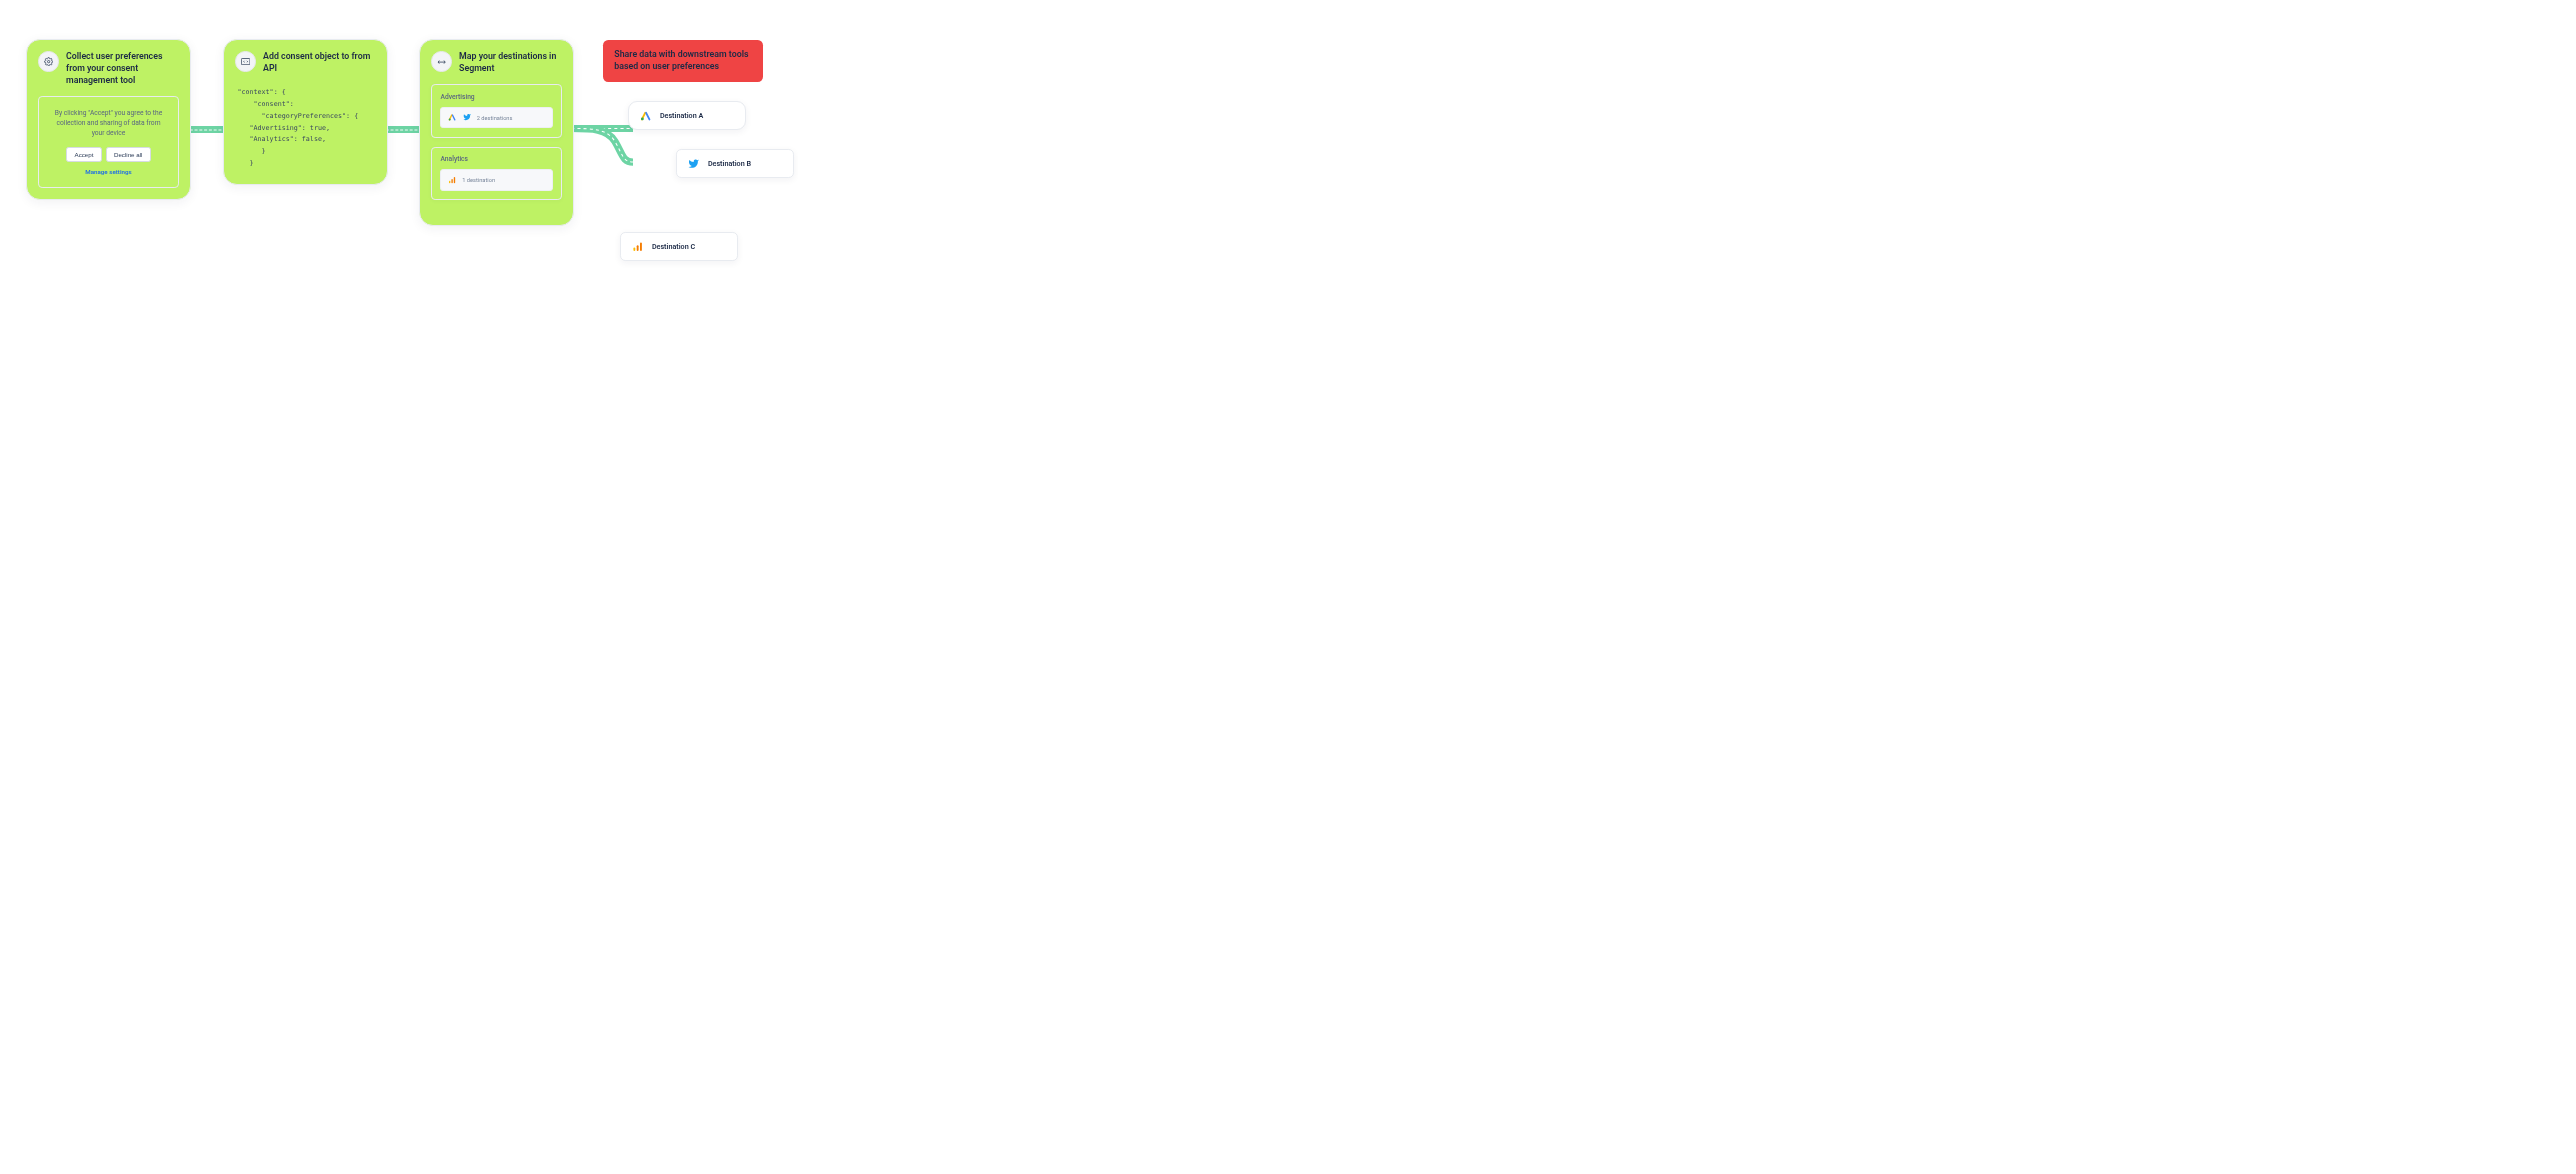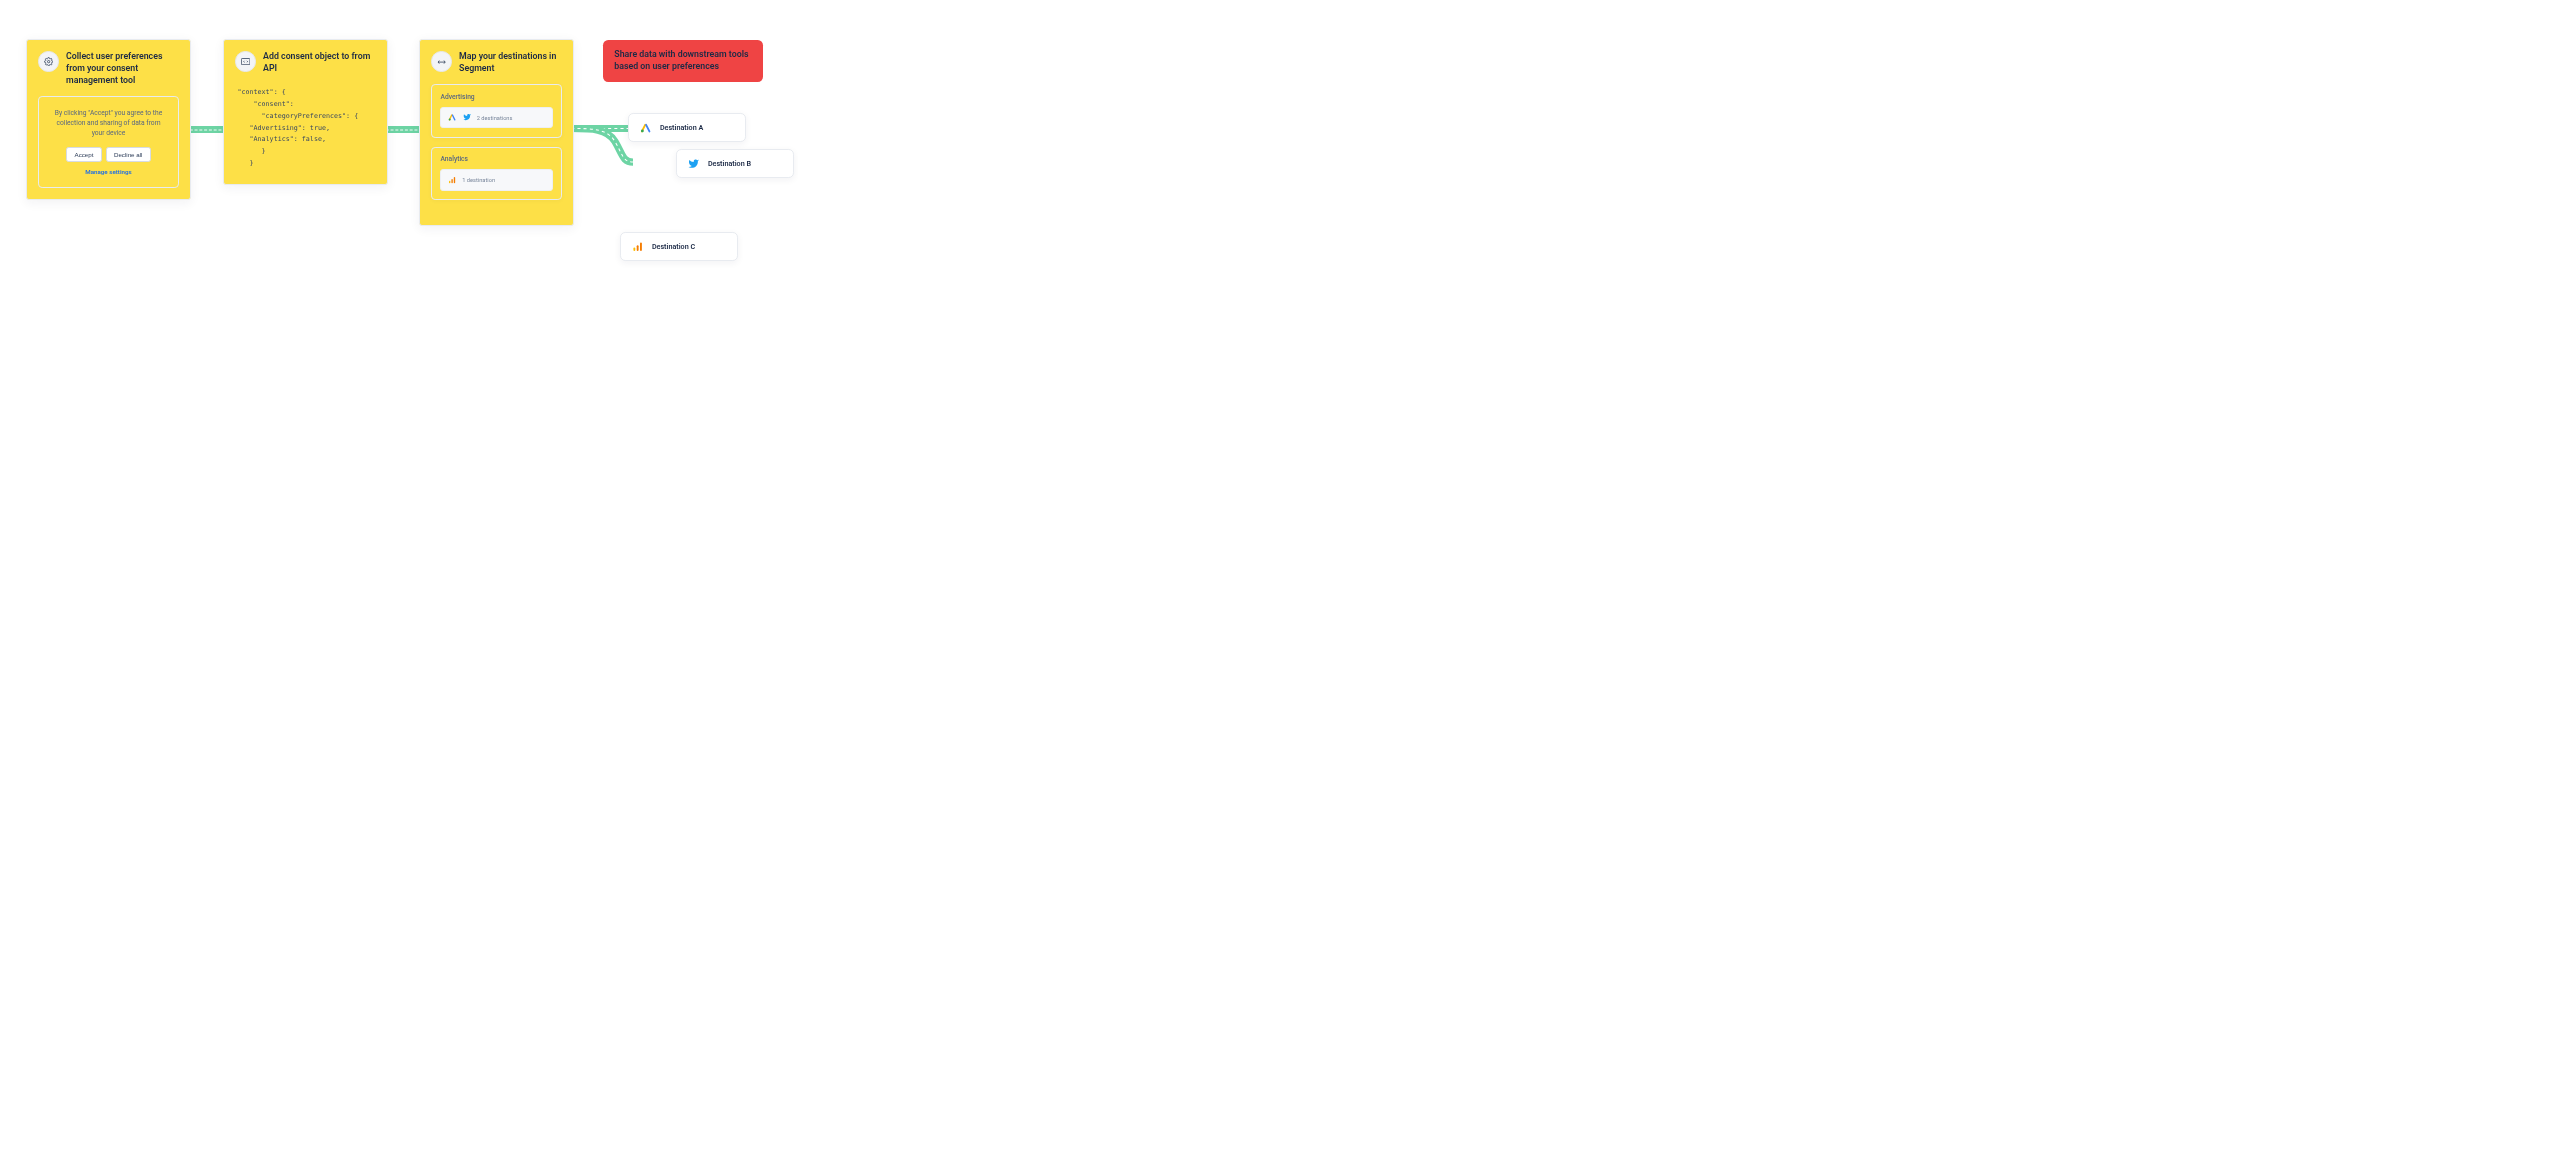--- a/index.html
+++ b/index.html
@@ -27,23 +27,23 @@
   content: "";
   position: absolute;
   top: 50%;
   left: 0;
   right: 0;
   border-top: 1px dashed rgba(255,255,255,0.9);
   transform: translateY(-50%);
 }
 .card {
   position: absolute;
-  background: #fde047;
+  background: #bef264;
   border: 0.5px solid #e8ebf0;
-  border-radius: 3px;
+  border-radius: 14px;
   box-shadow: 0 2.1px 10.3px rgba(30,40,70,0.06);
   padding: 11.3px;
   z-index: 2;
 }
 .card-header {
   display: flex;
   align-items: flex-start;
   gap: 7.2px;
   margin-bottom: 9.3px;
 }
@@ -273,21 +273,21 @@
         </span>
         <span class="dest-count">1 destination</span>
       </div>
     </div>
   </div>
 
   <div class="final-header" style="left:603px; top:40px; width:160px;">
     <div class="card-title">Share data with downstream tools based on user preferences</div>
   </div>
 
-  <div class="dest-pill" style="left:628px; top:113px;">
+  <div class="dest-pill" style="left:628px; top:101px;border-radius:9px;">
     <span class="logo-badge">
       <svg width="11.3" height="11.3" viewBox="0 0 24 24">
           <path d="M4 20 L11 6" stroke="#fbbc04" stroke-width="4" stroke-linecap="round"></path>
           <path d="M13 6 L20 20" stroke="#4285f4" stroke-width="4" stroke-linecap="round"></path>
           <circle cx="5" cy="19" r="3" fill="#34a853"></circle>
         </svg>
     </span>
     <span class="dest-label">Destination A</span>
   </div>
 

